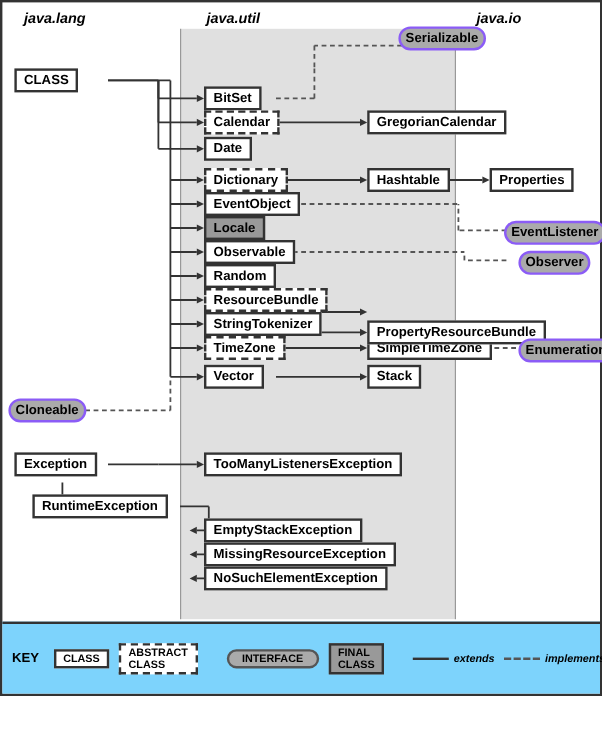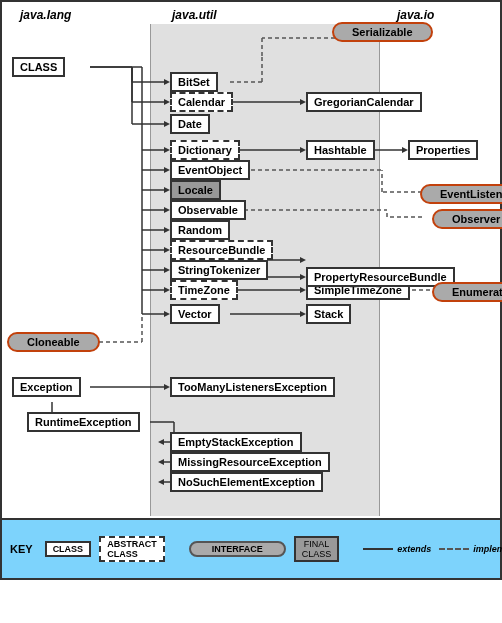--- a/index.html
+++ b/index.html
@@ -51,23 +51,23 @@
       font-size: 11px;
       font-weight: bold;
       white-space: nowrap;
       text-align: center;
     }
 
     
     .interface-box {
       position: absolute;
       background: #aaa;
-      border: 2px solid #c2410c;
+      border: 2px solid #8b5cf6;
       border-radius: 12px;
-      padding: 2px 18px;
+      padding: 2px 4px;
       font-size: 11px;
       font-weight: bold;
       white-space: nowrap;
       text-align: center;
       color: #000;
     }
 
     
     .final-box {
       position: absolute;
@@ -133,32 +133,31 @@
       background: #fff;
       padding: 1px 6px;
       font-size: 9px;
       font-weight: bold;
     }
 
     .key-interface-box {
       background: #aaa;
       border: 2px solid #555;
       border-radius: 8px;
-      padding: 1px 21px;
+      padding: 1px 11px;
       font-size: 9px;
       font-weight: bold;
     }
 
     .key-final-box {
       background: #999;
       border: 2px solid #333;
       padding: 1px 6px;
       font-size: 9px;
-      font-weight: normal;
-      text-align: center;
+      font-weight: bold;
     }
 
     .key-line-solid {
       width: 30px;
       height: 0;
       border-top: 2px solid #333;
     }
 
     .key-line-dashed {
       width: 30px;

